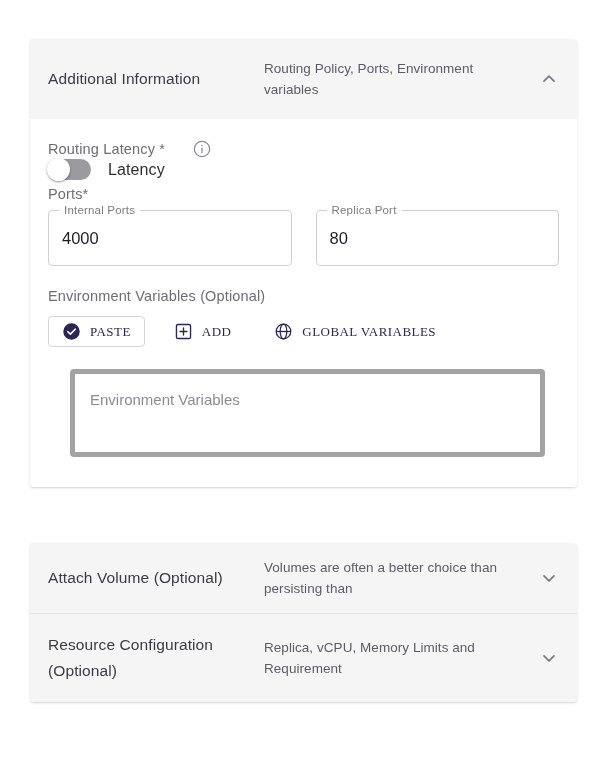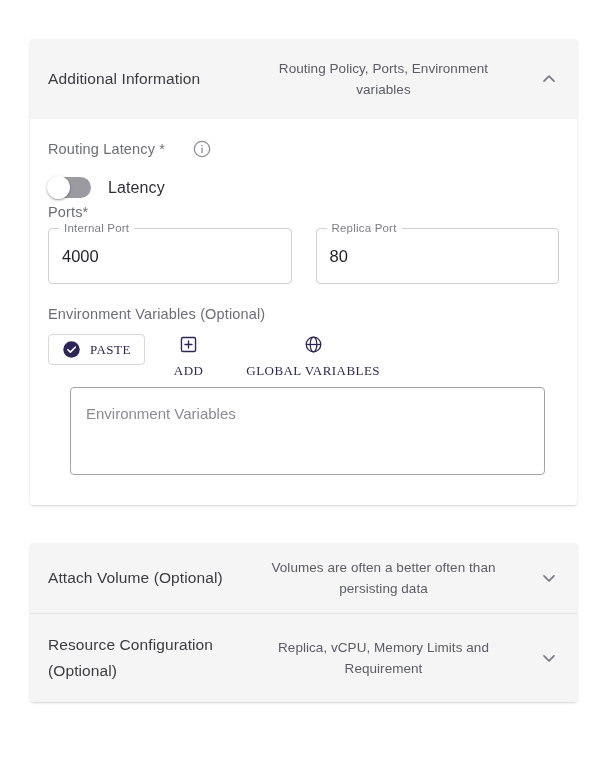--- a/index.html
+++ b/index.html
@@ -43,21 +43,20 @@
     line-height: 22px;
     letter-spacing: .1px;
   }
   .acc-sub {
     flex: 1 1 auto;
     font-size: 13.5px;
     color: #5c5c66;
     line-height: 21px;
     padding-right: 14px;
     letter-spacing: .05px;
-    text-align: center;
   }
   .chev {
     flex: 0 0 24px;
     width: 24px; height: 24px;
     display: flex; align-items: center; justify-content: center;
     color: #7a7a82;
   }
   .divider-line { height: 1px; background: #e4e4e6; }
 
   
@@ -70,21 +69,21 @@
   .field-label {
     font-size: 14.5px;
     color: #6d6d77;
     letter-spacing: .15px;
   }
 
   .row-inline { display: flex; align-items: center; }
   .info-icon { margin-left: 27px; width: 20px; height: 20px; color: #8a8a92; display: inline-flex; }
 
   
-  .switch-row { display: flex; align-items: center; margin-top: 18px; }
+  .switch-row { display: flex; align-items: center; }
   .switch {
     position: relative;
     width: 43px; height: 21px;
     border-radius: 11px;
     background: #9a9aa0;
     flex: 0 0 43px;
     cursor: pointer;
   }
   .switch .knob {
     position: absolute;
@@ -150,28 +149,28 @@
     cursor: pointer;
     font-family: Liberation Serif, serif;
     font-size: 13px;
     font-weight: 500;
     letter-spacing: .45px;
     color: #2d2457;
     white-space: nowrap;
   }
   .btn.selected { border-color: #d6d6da; background: #ffffff; }
   .btn .ic { display: inline-flex; width: 19px; height: 19px; color: #2d2457; }
-  .btn + .btn { margin-left: 15px; flex-direction: column; }
+  .btn + .btn { margin-left: 15px; }
 
   
   .ta-wrap { margin-top: 22px; padding-left: 22px; padding-right: 14px; }
   .ta {
     width: 100%;
     height: 88px;
-    border: 1px solid #a3a3a3;
+    border: 5px solid #a3a3a3;
     border-radius: 4px;
     background: #ffffff;
     padding: 16px 15px;
     font-family: "Liberation Sans", sans-serif;
     font-size: 15px;
     color: #1f1f26;
     resize: none;
     outline: none;
     line-height: 20px;
   }
@@ -218,21 +217,21 @@
           <div class="knob"></div>
         </div>
         <span class="switch-label">Latency</span>
       </div>
 
       <div class="field-label ports-label">Ports*</div>
 
       <div class="ports-row">
         <div class="tf">
           <div class="outline"></div>
-          <div class="notch">Internal Port</div>
+          <div class="notch">Internal Ports</div>
           <input type="text" value="4000" style="">
         </div>
         <div class="tf">
           <div class="outline"></div>
           <div class="notch">Replica Port</div>
           <input type="text" value="80" style="">
         </div>
       </div>
 
       <div class="field-label env-label">Environment Variables (Optional)</div>
@@ -278,21 +277,21 @@
       </div>
 
     </div>
   </div>
 
   <div class="accordion" id="acc-stack">
 
     <div class="acc-collapsed" id="panel-attach-volume">
       <div class="acc-header">
         <div class="acc-title">Attach Volume (Optional)</div>
-        <div class="acc-sub">Volumes are often a better often than persisting data</div>
+        <div class="acc-sub">Volumes are often a better choice than persisting than</div>
         <div class="chev">
           <svg width="20" height="20" viewBox="0 0 24 24" fill="none" stroke="currentColor" stroke-width="2.1" stroke-linecap="round" stroke-linejoin="round">
             <polyline points="6 9.5 12 15.5 18 9.5"></polyline>
           </svg>
         </div>
       </div>
     </div>
 
     <div class="divider-line"></div>
 

